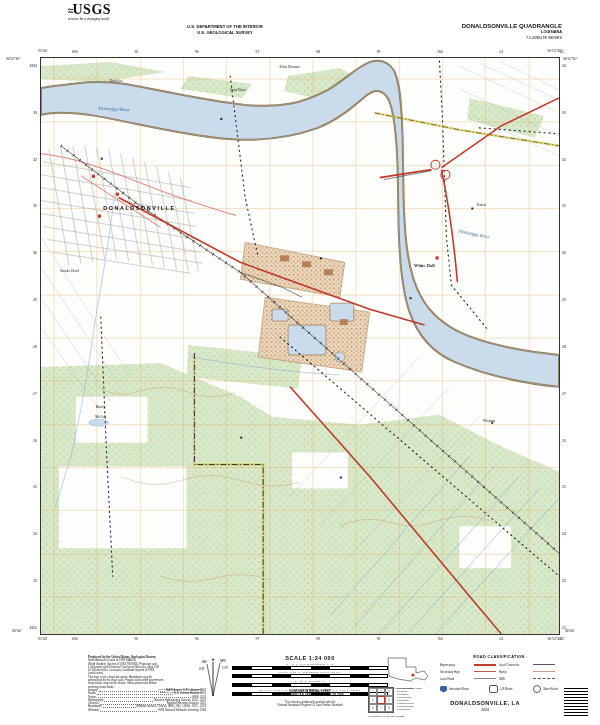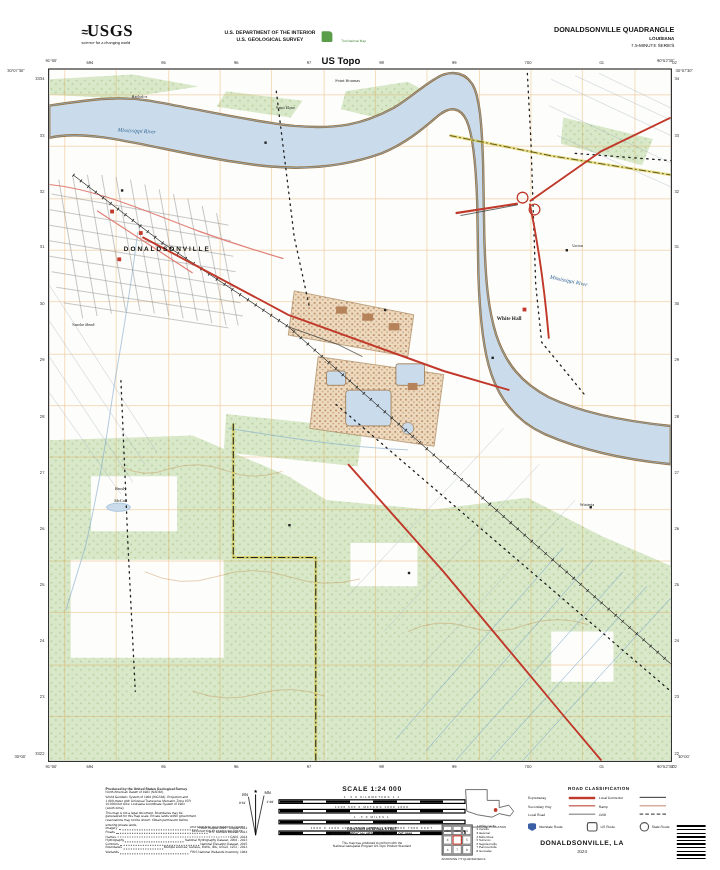--- a/index.html
+++ b/index.html
@@ -1,20 +1,20 @@
 <!DOCTYPE html>
 <html><head>
 <meta charset="utf-8">
 <style>
   html,body{margin:0;padding:0}
   body{width:600px;height:725px;position:relative;background:#fff;
        font-family:"Liberation Sans",sans-serif;color:#111;overflow:hidden}
   
   .hdr{position:absolute;left:0;top:0;width:600px;height:56px}
-  .usgs-logo{position:absolute;left:68px;top:17px;width:66px;height:26px}
+  .usgs-logo{position:absolute;left:68px;top:0;width:66px;height:26px}
   .usgs-wave{font-size:10px;font-weight:bold;letter-spacing:-1px}
   .usgs-word{font-size:14px;font-weight:bold;font-family:"Liberation Serif",serif;letter-spacing:.5px}
   .usgs-tag{font-size:3.2px;margin-top:-1px}
   .dept{position:absolute;left:150px;top:24px;width:150px;text-align:center;
         font-size:4.2px;font-weight:bold;line-height:6px}
   .ustopo{position:absolute;left:268px;top:22px;width:70px}
   .ustopo .flag{display:inline-block;width:9px;height:9px;background:#5a9e4a;
         vertical-align:middle;margin-right:3px;border-radius:1px 3px 1px 1px}
   .ustopo .nm{font-size:2.6px;color:#4a8a3c}
   .ustopo .brand{font-size:8px;font-weight:bold}
@@ -98,26 +98,20 @@
 
 <div class="hdr">
   <div class="usgs-logo">
     <span class="usgs-wave">≈</span><span class="usgs-word">USGS</span>
     <div class="usgs-tag">science for a changing world</div>
   </div>
   <div class="dept">
     <div>U.S. DEPARTMENT OF THE INTERIOR</div>
     <div>U.S. GEOLOGICAL SURVEY</div>
   </div>
-  <div class="ustopo">
-    <span class="flag"></span><span>
-      <span class="nm">The National Map</span><br>
-      <span class="brand">US Topo</span>
-    </span>
-  </div>
   <div class="qtitle">
     <div class="t1">DONALDSONVILLE QUADRANGLE</div>
     <div class="t2">LOUISIANA</div>
     <div class="t3">7.5-MINUTE SERIES</div>
   </div>
 </div>
 
 <span class="corner" style="left:38px;top:49px">91°00'</span>
 <span class="corner" style="right:38px;top:49px;position:absolute">90°52'30"</span>
 <span class="corner" style="left:6px;top:57px">30°07'30"</span>

